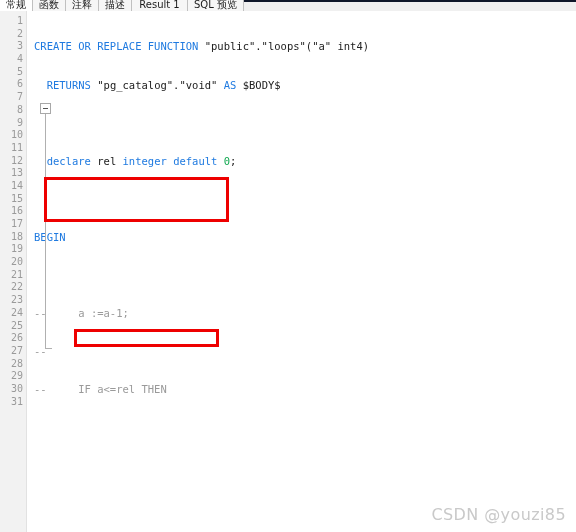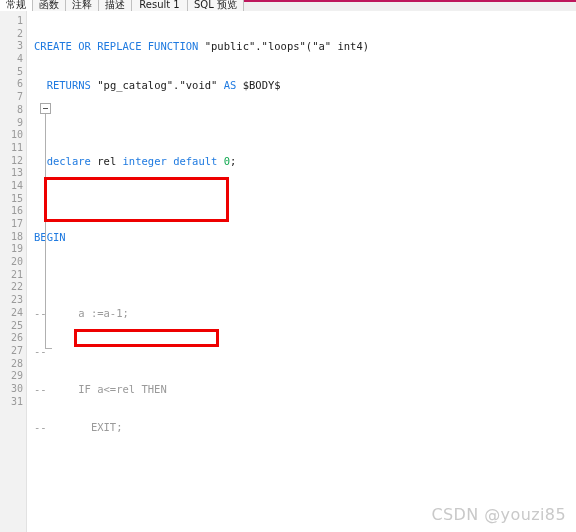--- a/index.html
+++ b/index.html
@@ -14,21 +14,21 @@
     font-family: "DejaVu Sans Mono", "Liberation Mono", monospace;
     position: relative;
   }
 
   
   #tabbar {
     position: absolute;
     left: 0; top: 0;
     width: 576px;
     height: 14px;
-    background: #be185d;
+    background: #0f172a;
     border-bottom: 1px solid #c8c8c8;
     display: flex;
     align-items: flex-end;
     overflow: hidden;
     box-sizing: border-box;
   }
   .tab {
     height: 17px;
     margin-top: -6px;
     display: flex;
@@ -224,21 +224,20 @@
     <div class="ln"><span class="kw">CREATE OR REPLACE FUNCTION</span><span class="plain"> "public"."loops"("a" int4)</span></div>
     <div class="ln"><span class="plain">  </span><span class="kw">RETURNS</span><span class="plain"> "pg_catalog"."void" </span><span class="kw">AS</span><span class="plain"> $BODY$</span></div>
     <div class="ln"></div>
     <div class="ln"><span class="plain">  </span><span class="kw">declare</span><span class="plain"> rel </span><span class="kw">integer</span><span class="plain"> </span><span class="kw">default</span><span class="plain"> </span><span class="num">0</span><span class="plain">;</span></div>
     <div class="ln"></div>
     <div class="ln"><span class="kw">BEGIN</span></div>
     <div class="ln"></div>
     <div class="ln"><span class="cmt">--     a :=a-1;</span></div>
     <div class="ln"><span class="cmt">--</span></div>
     <div class="ln"><span class="cmt">--     IF a&lt;=rel THEN</span></div>
-    <div class="ln"><span class="cmt">--       EXIT;</span></div>
     
     
     
     
     
     
     
     
     
     

